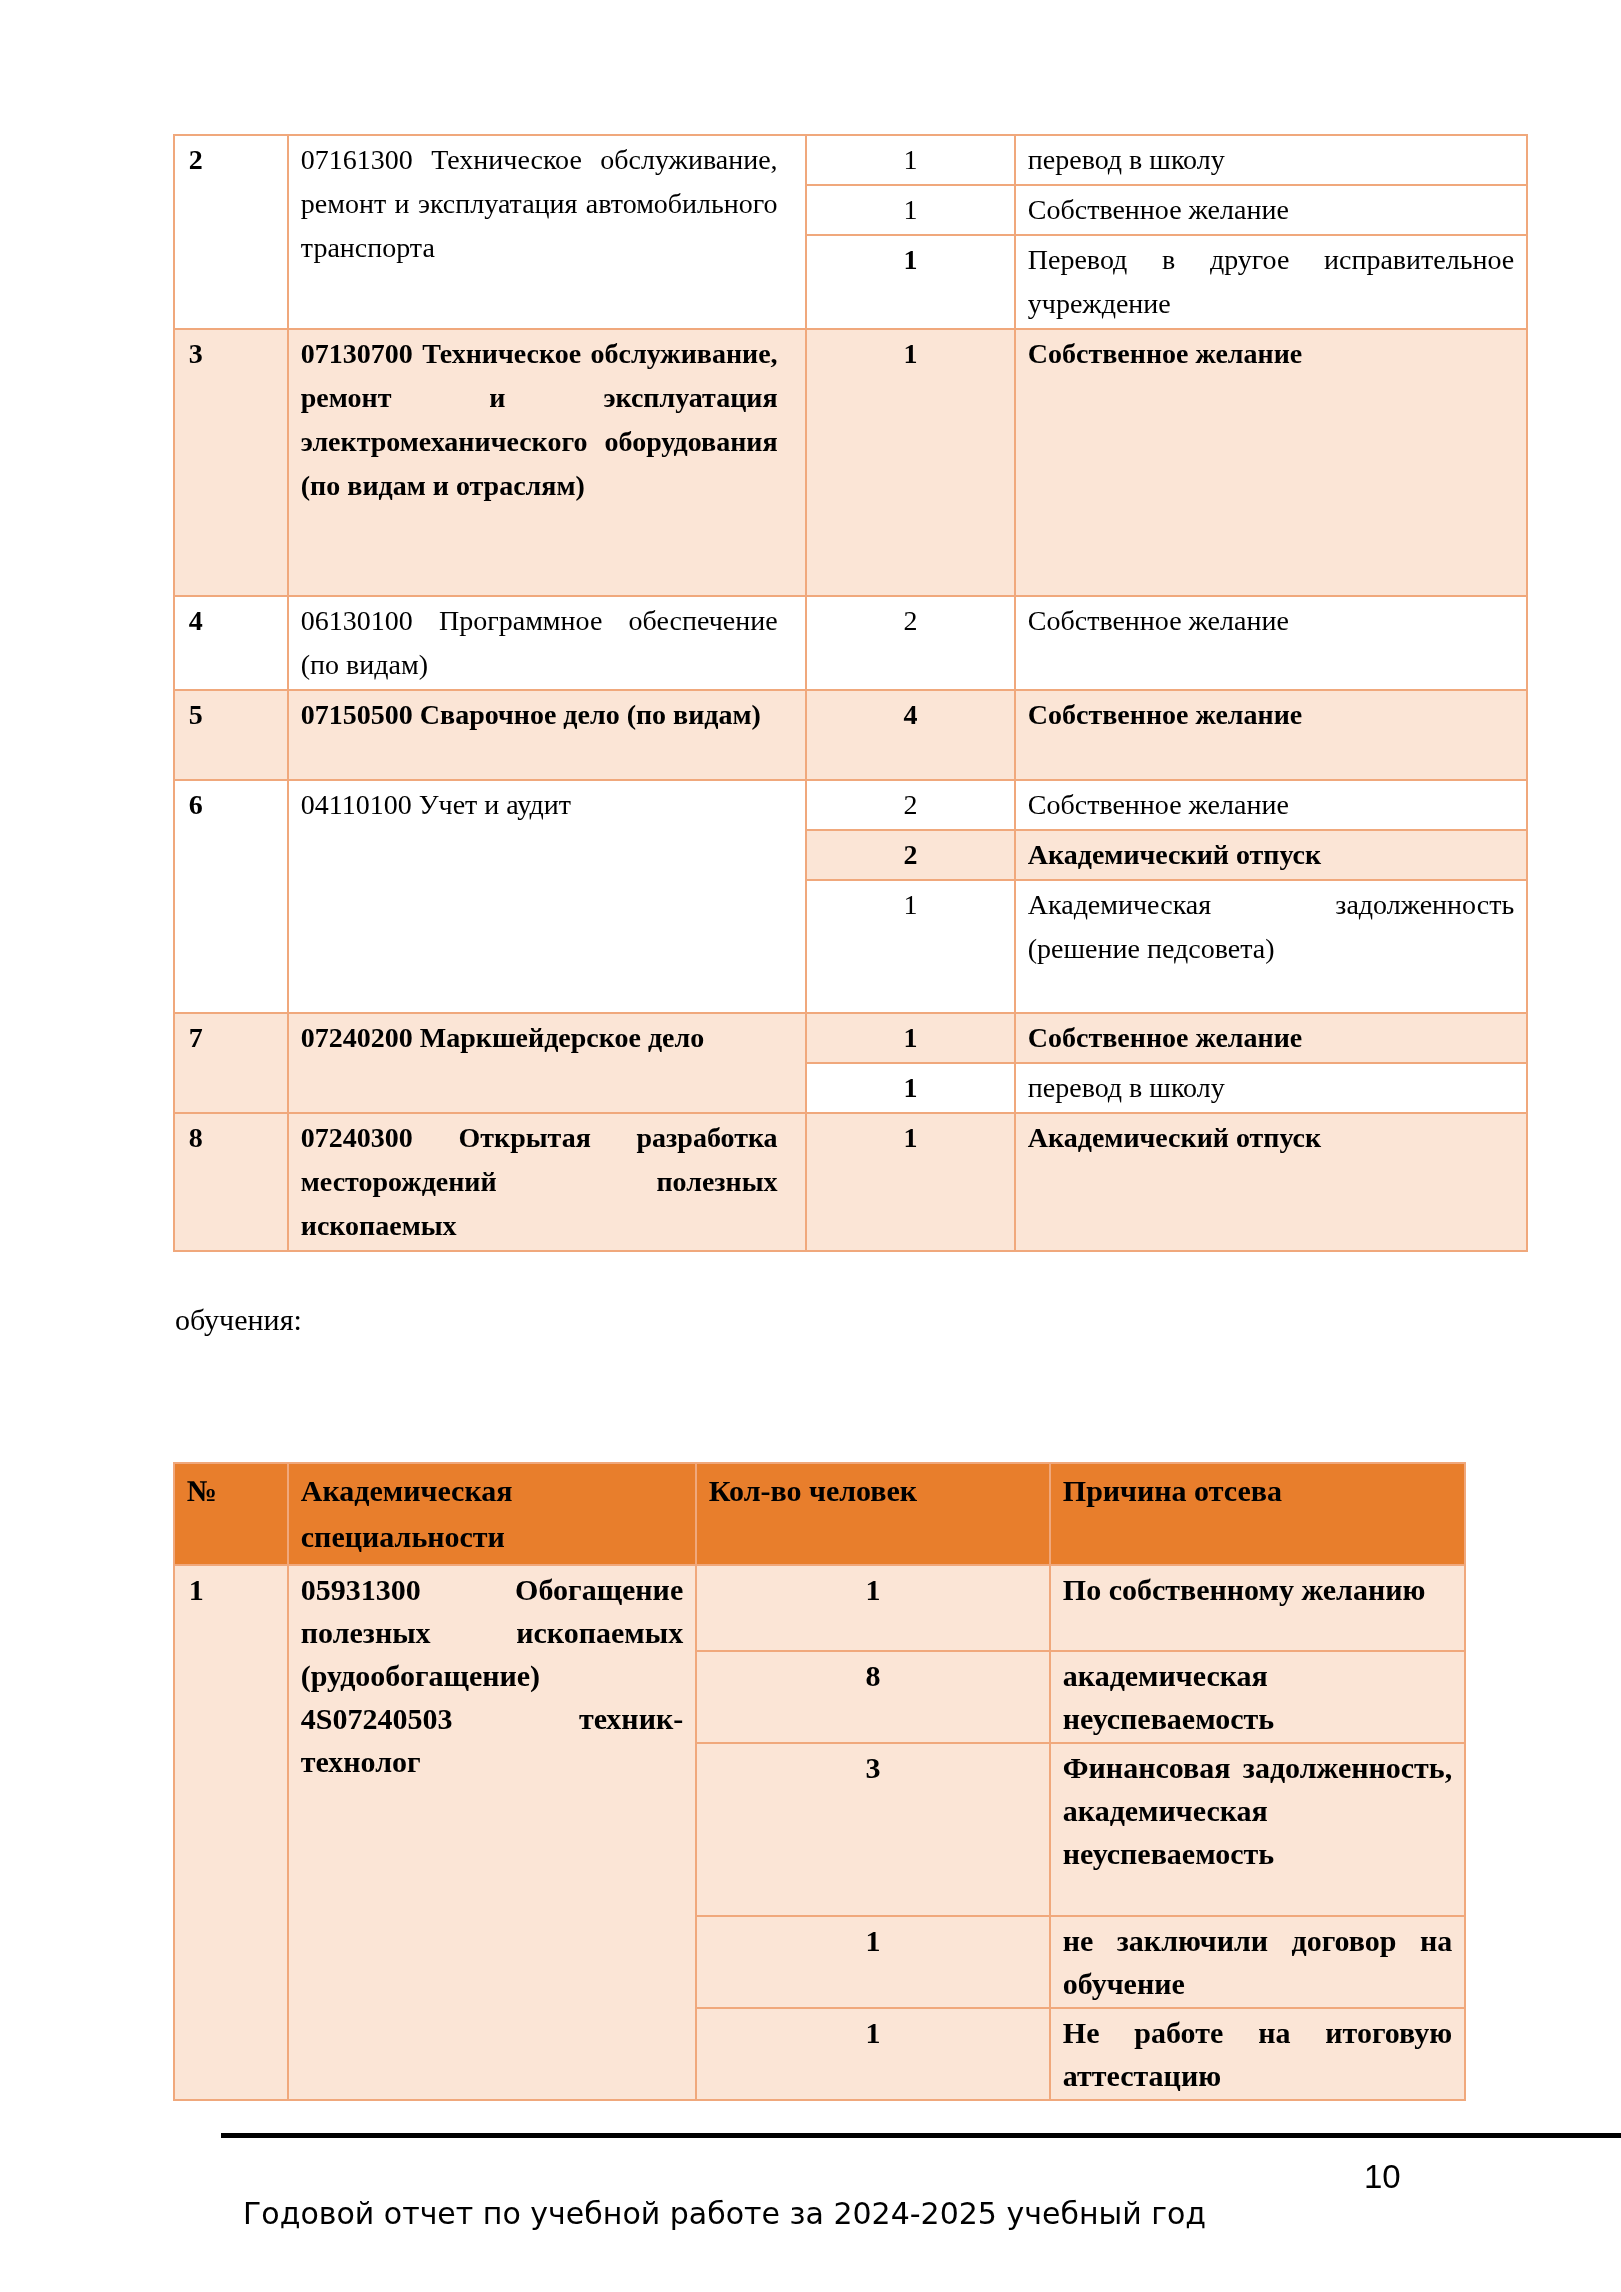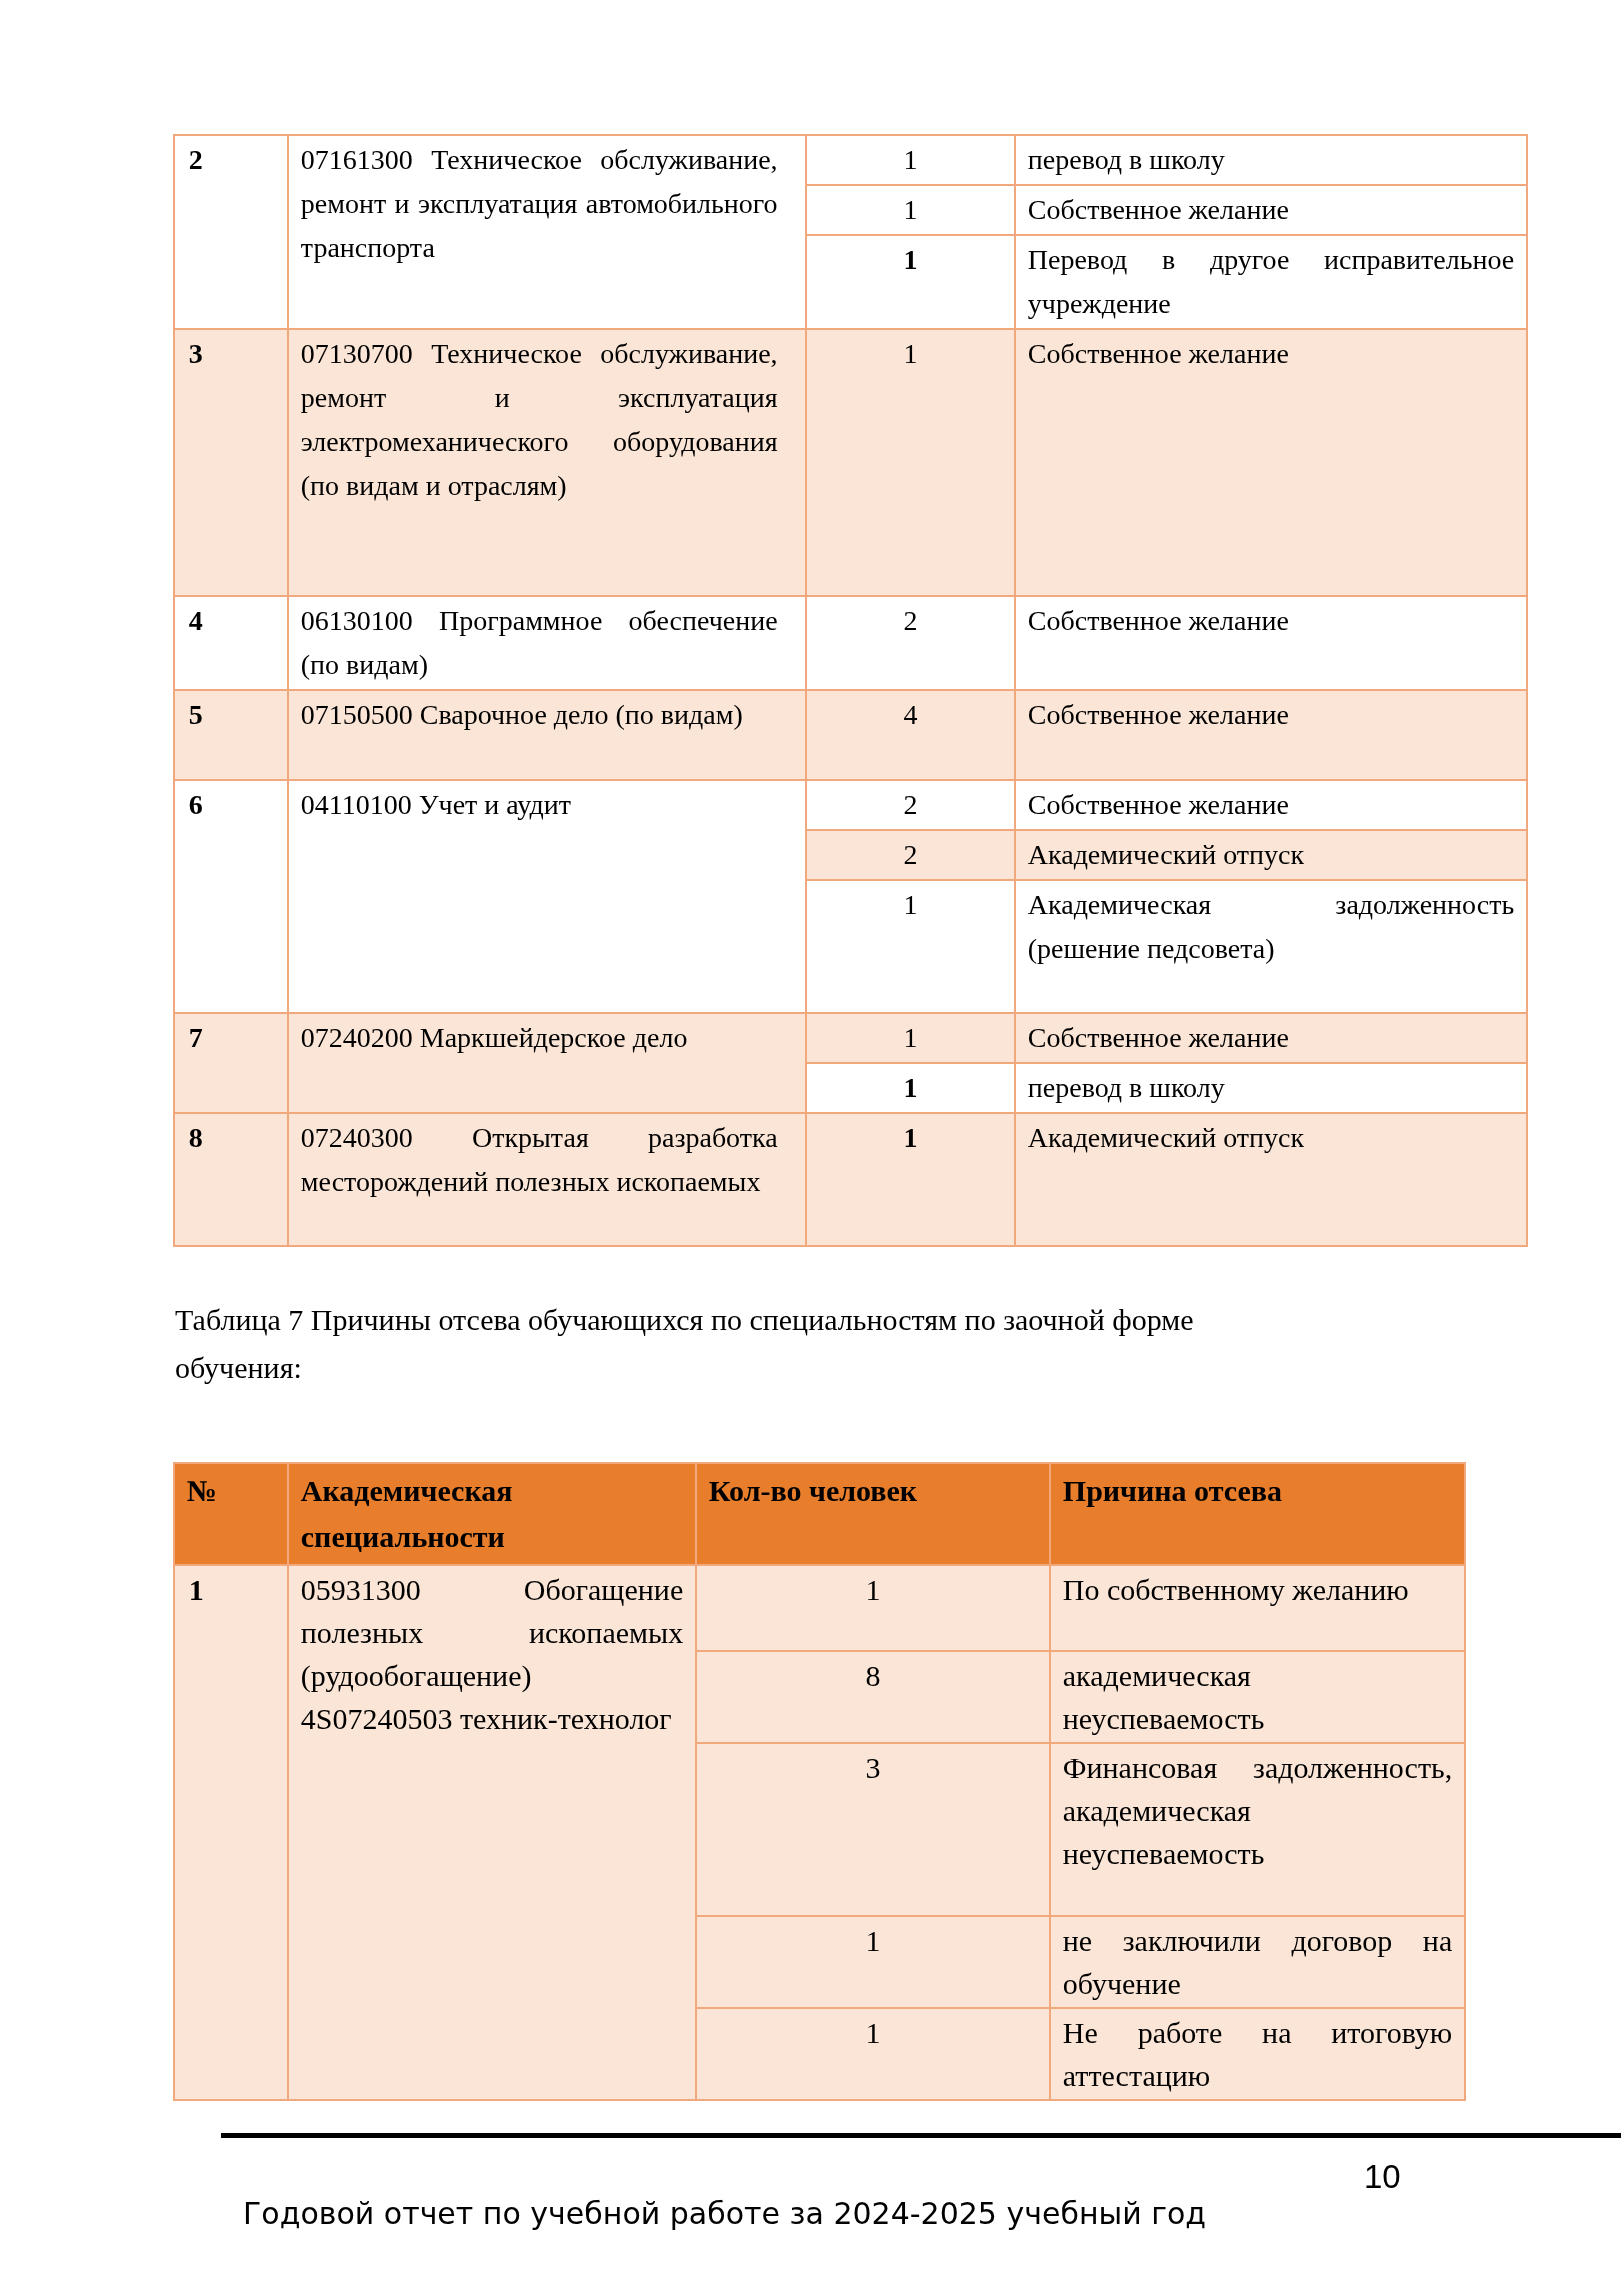--- a/index.html
+++ b/index.html
@@ -15,21 +15,21 @@
   table{border-collapse:collapse;position:absolute;table-layout:fixed;}
   td,th{
     border:2px solid var(--border,#F0A87C);
     vertical-align:top;
     padding:2px 11.8px;
     font-size:28px;
     line-height:44px;
     overflow:hidden;
     word-wrap:break-word;
   }
-  .shaded{background:var(--shade,#FBE5D6);}
+  .shaded{background:var(--shade,#FBE5D6);font-weight:bold;}
   .b{font-weight:bold;}
   .cell-num{font-weight:bold;padding-left:13.7px;}
   .cell-count{text-align:center;}
   .cell-spec,.cell-reason{text-align:justify;}
 
   
   #t1{left:173px;top:134px;width:1352px;}
   #t1 col.c1{width:114px;} #t1 col.c2{width:518px;}
   #t1 col.c3{width:209px;} #t1 col.c4{width:512px;}
   #t1 .cell-spec{padding-right:27.4px;}
@@ -135,21 +135,20 @@
         <tr style="height: 133px;">
           <td class="cell-num shaded">8</td>
           <td class="cell-spec shaded">07240300 Открытая разработка месторождений полезных ископаемых</td>
           <td class="cell-count shaded b">1</td>
           <td class="cell-reason shaded">Академический отпуск</td>
         </tr>
       </tbody>
   </table>
 
   <div class="caption">
-    <div>Таблица 7 Причины отсева обучающихся по специальностям по заочной форме</div>
     <div>обучения:</div>
   </div>
 
   <table id="t2">
     <colgroup>
         <col class="c1">
         <col class="c2">
         <col class="c3">
         <col class="c4">
       </colgroup>

